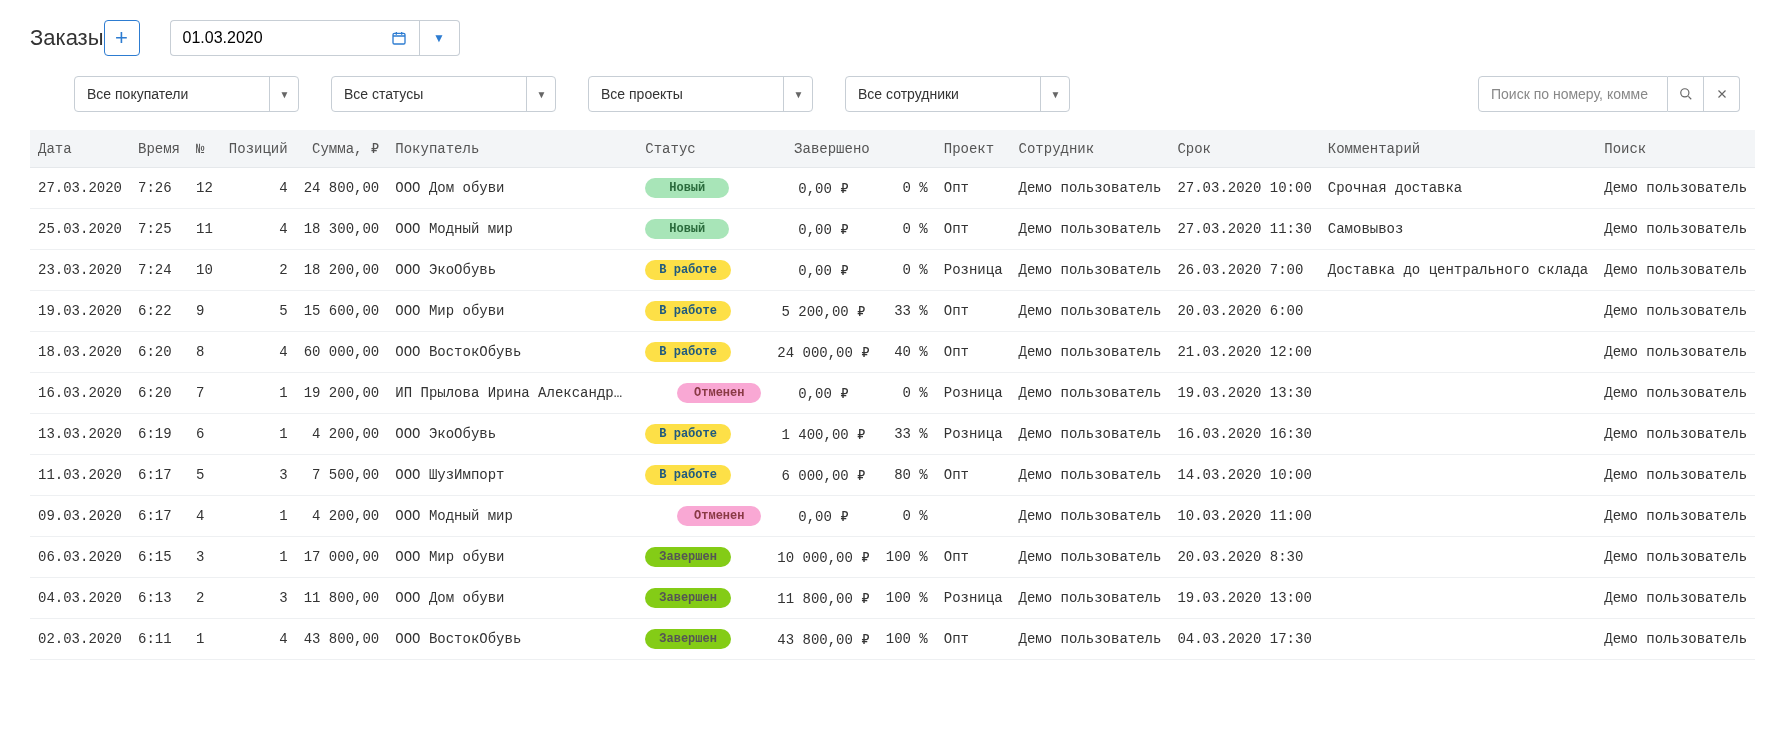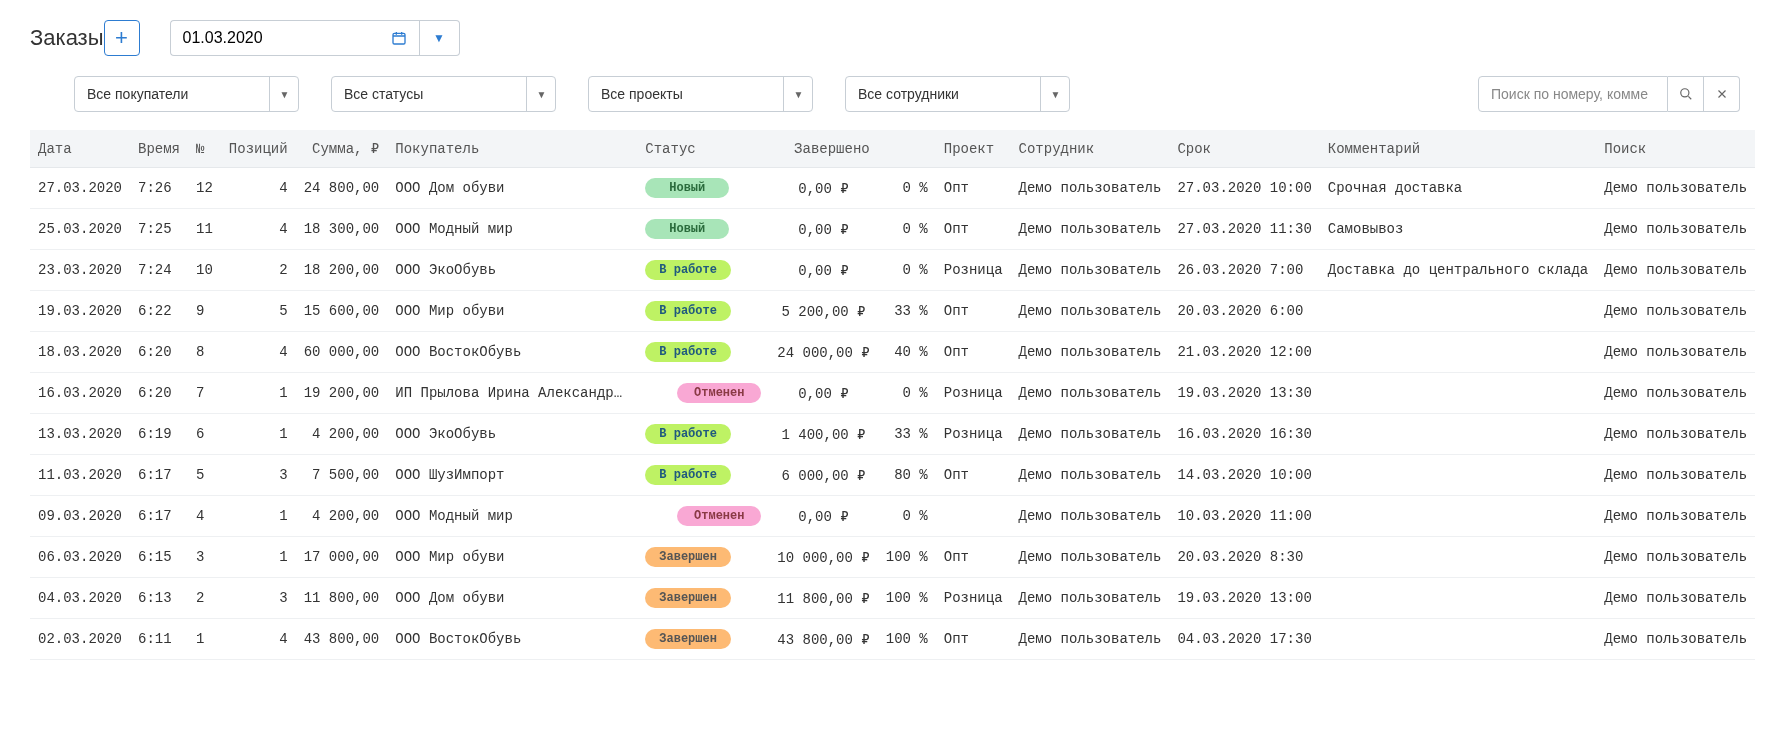--- a/index.html
+++ b/index.html
@@ -177,23 +177,23 @@
 .status-badge {
   display: inline-block;
   padding: 3px 14px;
   border-radius: 12px;
   font-size: 12px;
   font-weight: 600;
   text-align: center;
   min-width: 84px;
 }
 .st-new { background: #a8e5b8; color: #2a6b3c; }
-.st-work { background: #bef264; color: #205a7e; }
+.st-work { background: #fde047; color: #205a7e; }
 .st-cancel { background: #f9a8d4; color: #8a3a45; margin-left: 32px; }
-.st-done { background: #fdba74; color: #555; }
+.st-done { background: #84cc16; color: #555; }
 
 .due-overdue { color: #d63838; }
 </style>
 </head>
 <body>
 
 <div class="top-row">
   <h1 class="page-title">Заказы</h1>
   <button class="add-btn">
     <span>+</span>

